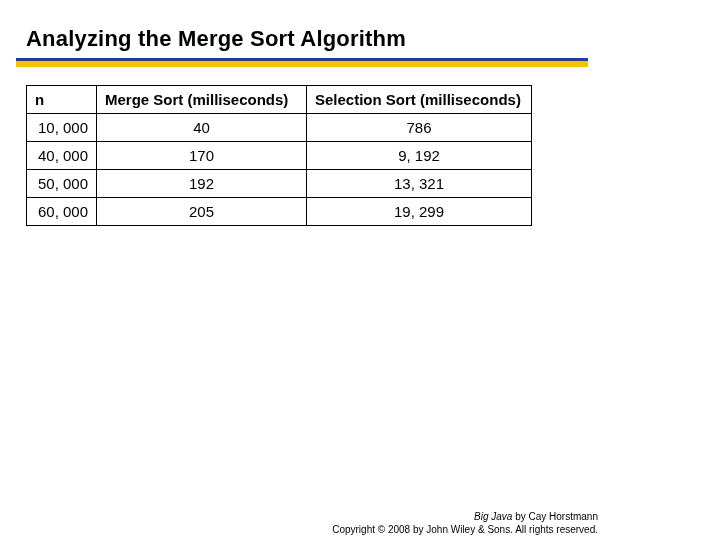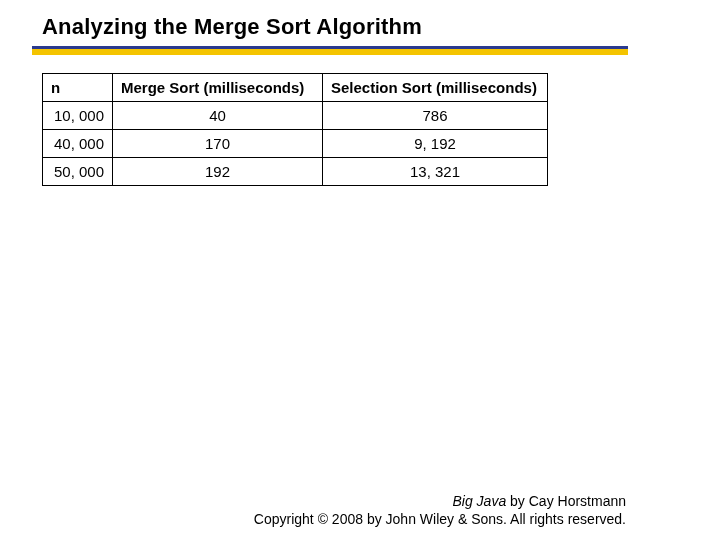--- a/index.html
+++ b/index.html
@@ -10,22 +10,21 @@
     height: 540px;
     background: #fff;
     font-family: Arial, Helvetica, sans-serif;
     color: #000;
     position: relative;
   }
   .slide {
     width: 604px;
     height: 540px;
     position: relative;
-    padding: 4px;
-    margin-left: 28px;
+    padding: 16px;
   }
   .title {
     font-size: 22px;
     font-weight: bold;
     padding: 10px 10px 4px 10px;
     letter-spacing: 0.2px;
   }
   .rule-wrap {
     padding: 0 0 0 0;
   }
@@ -65,23 +64,23 @@
   }
   table.data td.v {
     text-align: center;
   }
   .col-n { width: 70px; }
   .col-m { width: 210px; }
   .col-s { width: 225px; }
   .footer {
     position: absolute;
     right: 6px;
-    bottom: 12px;
+    bottom: 4px;
     text-align: right;
-    font-size: 14px;
+    font-size: 10px;
     line-height: 1.25;
     color: #000;
   }
   .footer .book { font-style: italic; }
 </style>
 </head>
 <body>
 <div class="slide">
 
   <div class="title">Analyzing the Merge Sort Algorithm</div>
@@ -113,20 +112,25 @@
         <tr>
           <td class="n">40, 000</td>
           <td class="v">170</td>
           <td class="v">9, 192</td>
         </tr>
         <tr>
           <td class="n">50, 000</td>
           <td class="v">192</td>
           <td class="v">13, 321</td>
         </tr>
+        <tr>
+          <td class="n">60, 000</td>
+          <td class="v">205</td>
+          <td class="v">19, 299</td>
+        </tr>
       </tbody>
     </table>
   </div>
 
   <div class="footer">
     <div>
       <span class="book">Big Java</span><span> by Cay Horstmann</span>
     </div>
     <div>Copyright © 2008 by John Wiley &amp; Sons.  All rights reserved.</div>
   </div>

